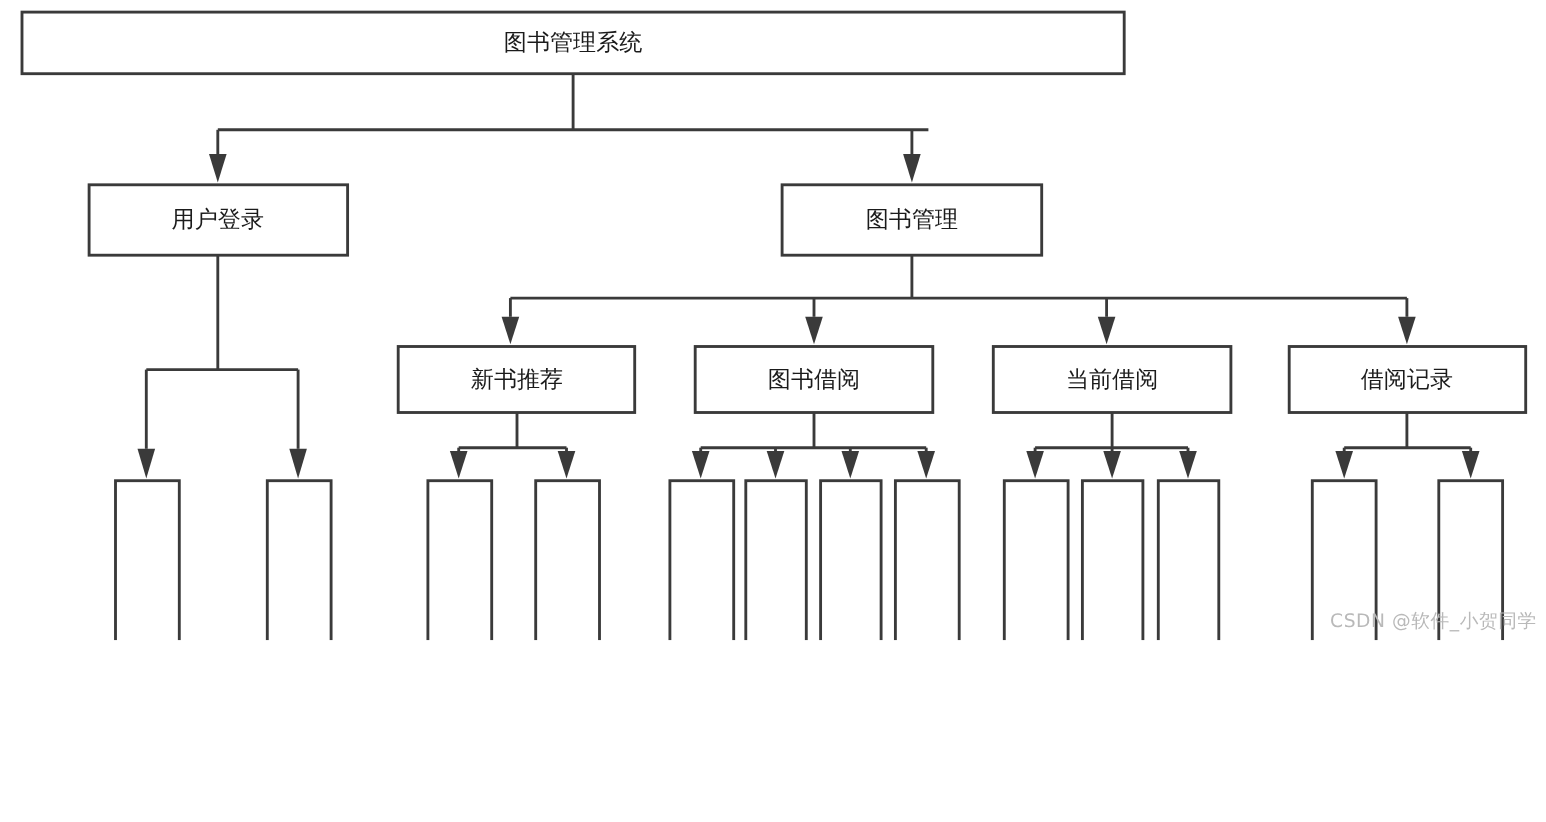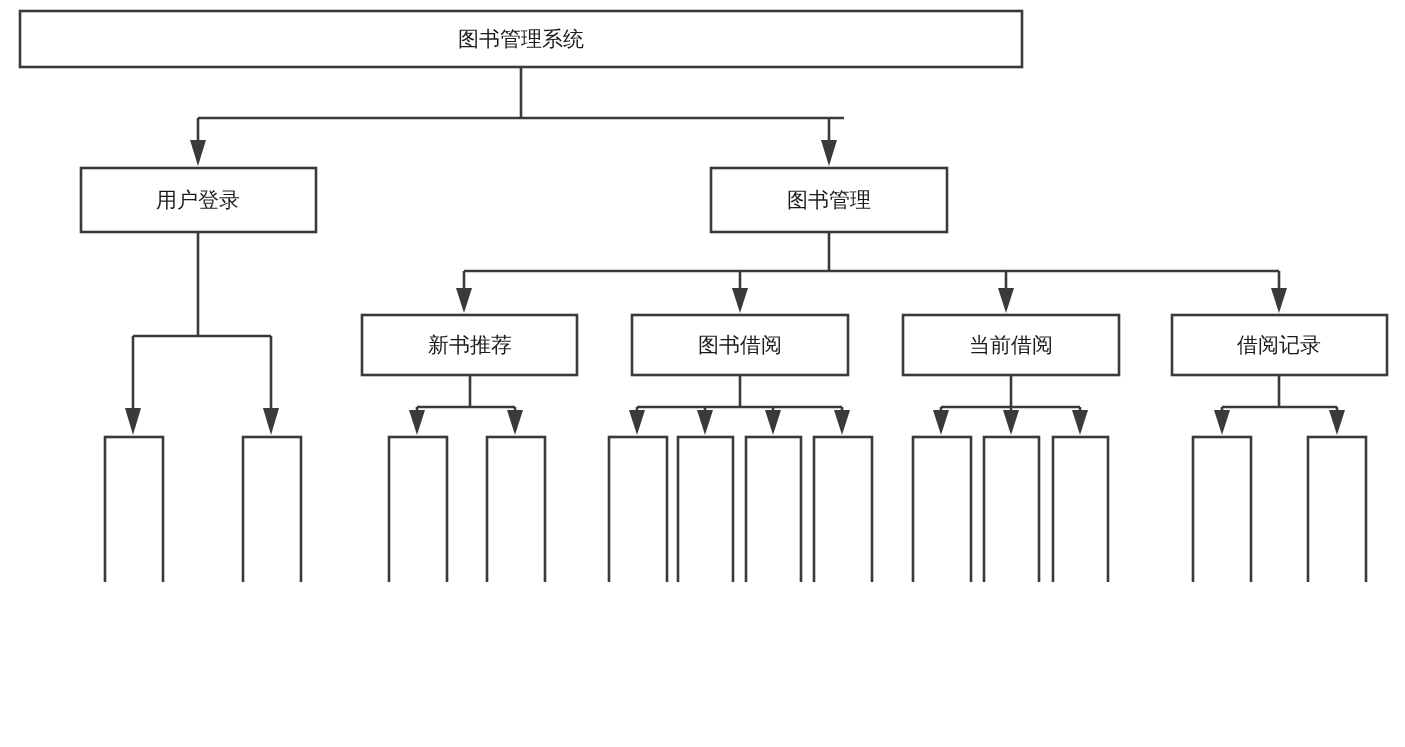--- a/index.html
+++ b/index.html
@@ -207,13 +207,14 @@
   <div class="node-label-v" style="left:609px; top:437px; width:58px; height:297px;">查询图书</div>
   <div class="node-label-v" style="left:678px; top:437px; width:55px; height:297px; align-items:flex-start; padding-top:6px; box-sizing:border-box;">新增图书（管理员）</div>
   <div class="node-label-v" style="left:746px; top:437px; width:55px; height:297px; align-items:flex-start; padding-top:6px; box-sizing:border-box;">编辑图书（管理员）</div>
   <div class="node-label-v" style="left:814px; top:437px; width:58px; height:297px;">借阅图书</div>
   <div class="node-label-v" style="left:913px; top:437px; width:58px; height:297px;">查询图书</div>
   <div class="node-label-v" style="left:984px; top:437px; width:55px; height:297px;">归还图书</div>
   <div class="node-label-v" style="left:1053px; top:437px; width:55px; height:297px; align-items:flex-start; padding-top:6px; box-sizing:border-box;">确认归还（管理员）</div>
   <div class="node-label-v" style="left:1193px; top:437px; width:58px; height:297px;">新增借阅记录</div>
   <div class="node-label-v" style="left:1308px; top:437px; width:58px; height:297px;">查询借阅记录</div>
 
+  <div class="watermark">CSDN @软件_小贺同学</div>
 </div>
 
 </body></html>

